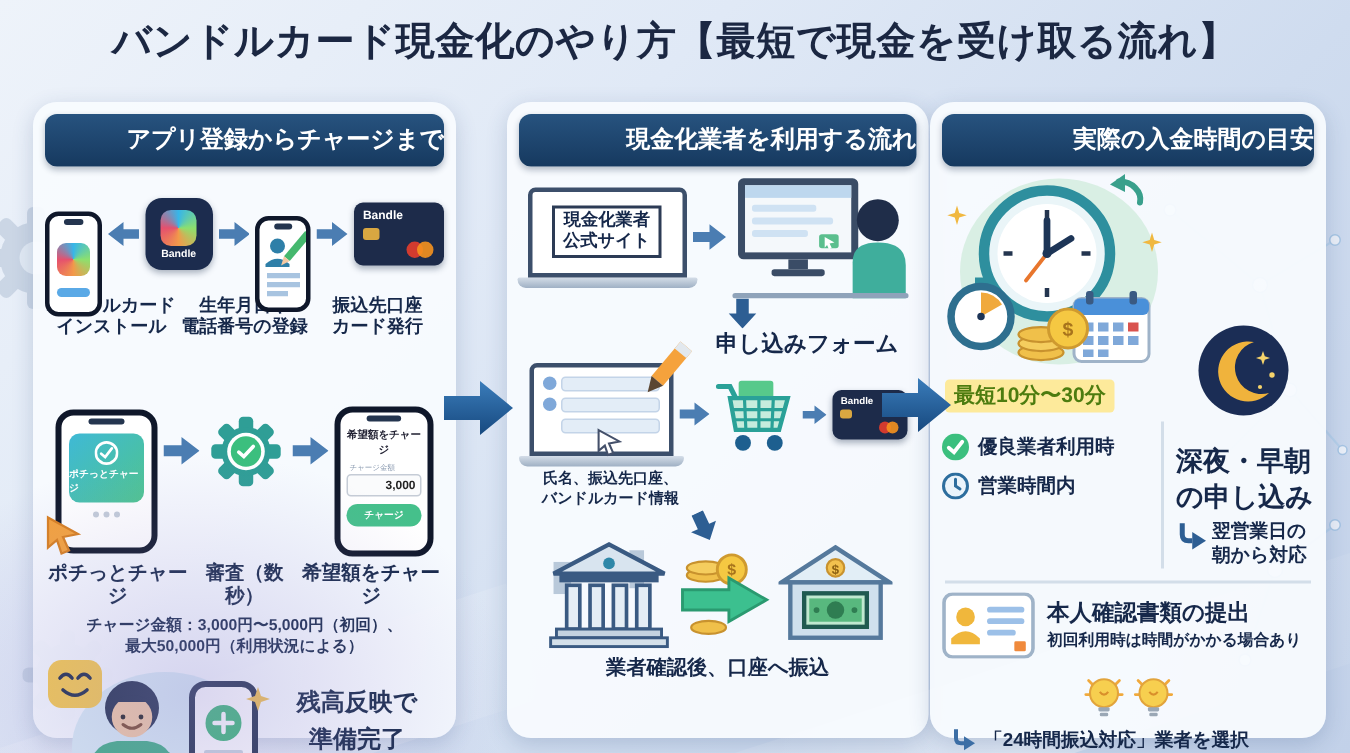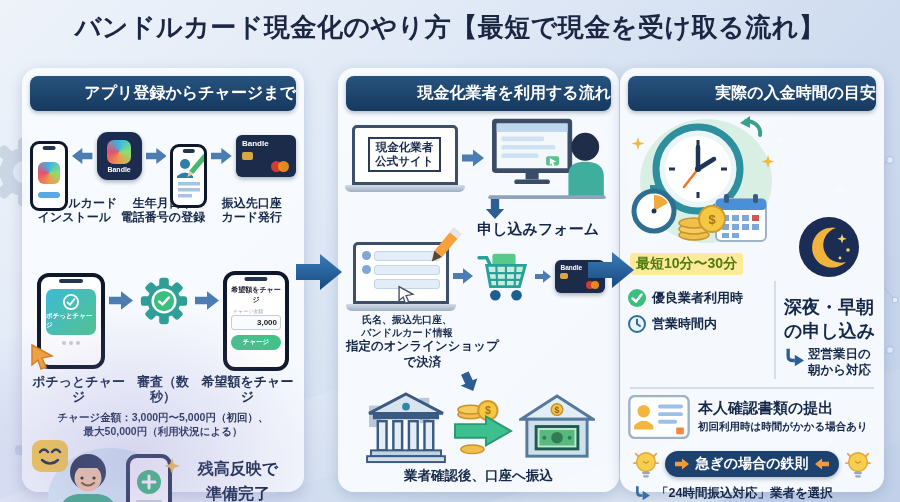--- a/index.html
+++ b/index.html
@@ -384,22 +384,20 @@
       <div class="bcard card-sm">
         <span class="brand">Bandle</span>
         <span class="chip"></span>
         <span class="mc1"></span>
         <span class="mc2"></span>
       </div>
     </div>
     <div class="p2labels">
       <div class="info-label pre">氏名、振込先口座、
 バンドルカード情報</div>
-      <div class="shop-label pre">指定のオンラインショップ
-で決済</div>
     </div>
 
     <div class="darrow-wrap" style="padding-left:112px;">
       <svg width="22" height="20" viewBox="0 0 22 24" style="transform:rotate(-25deg)">
           <polygon points="6,0 16,0 16,12 22,12 11,24 0,12 6,12" fill="#2d5e93"></polygon>
         </svg>
     </div>
 
     <div class="icon-row" style="height:72px;">
       <svg width="86" height="72" viewBox="0 0 88 74">
@@ -561,29 +559,20 @@
     <div class="badge-row">
       <svg width="28" height="32" viewBox="0 0 30 34">
         <g stroke="#f0a93c" stroke-width="2" stroke-linecap="round">
             <path d="M4,6 l3,3 M26,6 l-3,3 M2,16 h4 M24,16 h4"></path>
           </g>
         <circle cx="15" cy="15" r="10" fill="#f7cf4f" stroke="#e2a43c" stroke-width="1.5"></circle>
         <path d="M12,14 q3,4 6,0" stroke="#d98f2b" stroke-width="1.5" fill="none"></path>
         <rect x="11" y="25" width="8" height="3" rx="1" fill="#9aa7b5"></rect>
           <rect x="12" y="29" width="6" height="2.5" rx="1" fill="#9aa7b5"></rect>
       </svg>
-      <div class="rule-pill">
-        <svg width="14" height="12" viewBox="0 0 26 20">
-            <polygon points="0,6 13,6 13,0 26,10 13,20 13,14 0,14" fill="#f49a3c"></polygon>
-          </svg>
-        <span>急ぎの場合の鉄則</span>
-        <svg width="14" height="12" viewBox="0 0 26 20" style="transform:scaleX(-1)">
-            <polygon points="0,6 13,6 13,0 26,10 13,20 13,14 0,14" fill="#f49a3c"></polygon>
-          </svg>
-      </div>
       <svg width="28" height="32" viewBox="0 0 30 34">
         <g stroke="#f0a93c" stroke-width="2" stroke-linecap="round">
             <path d="M4,6 l3,3 M26,6 l-3,3 M2,16 h4 M24,16 h4"></path>
           </g>
         <circle cx="15" cy="15" r="10" fill="#f7cf4f" stroke="#e2a43c" stroke-width="1.5"></circle>
         <path d="M12,14 q3,4 6,0" stroke="#d98f2b" stroke-width="1.5" fill="none"></path>
         <rect x="11" y="25" width="8" height="3" rx="1" fill="#9aa7b5"></rect>
           <rect x="12" y="29" width="6" height="2.5" rx="1" fill="#9aa7b5"></rect>
       </svg>
     </div>

